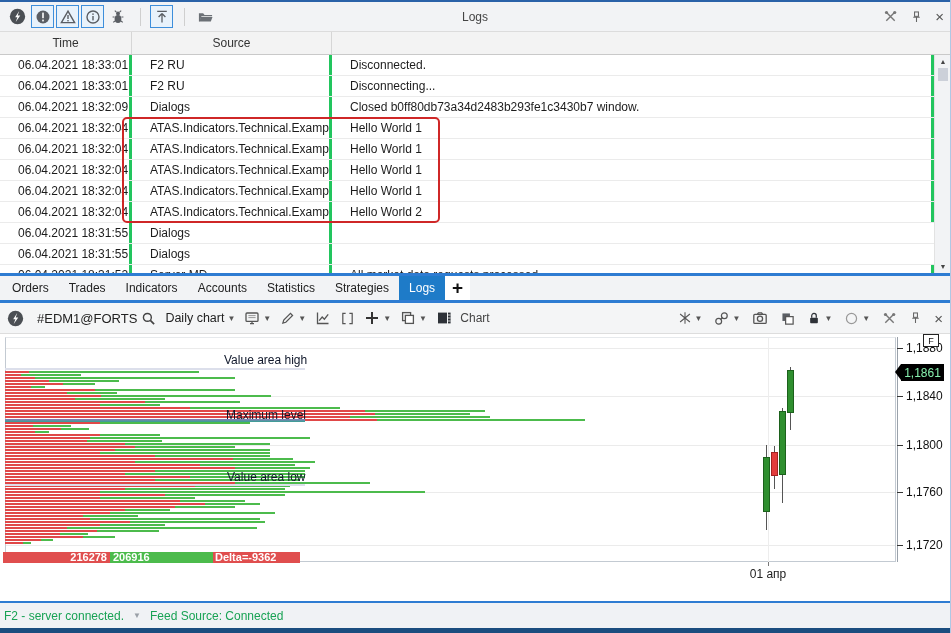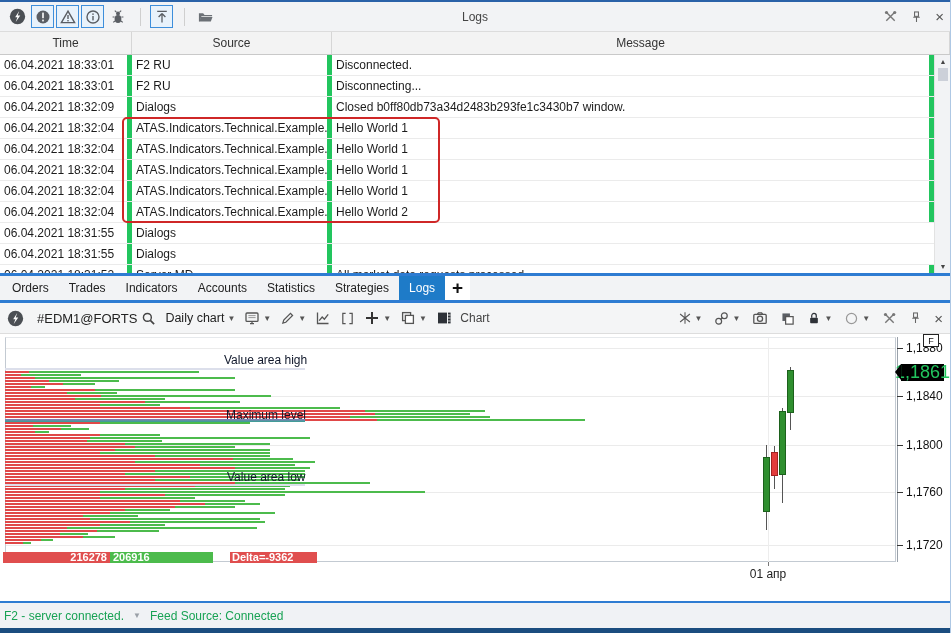--- a/index.html
+++ b/index.html
@@ -24,21 +24,21 @@
   .x-glyph{font-size:15px;color:#555;line-height:1;}
   .caret{font-size:8px;color:#555;margin-left:3px;}
 
   
   .thead{position:absolute;top:32px;left:0;right:0;height:23px;background:#f3f3f3;
     border-bottom:1px solid #c9c9c9;display:flex;font-size:12px;color:#333;}
   .th{display:flex;align-items:center;justify-content:center;border-right:1px solid #d6d6d6;}
   .th.time{width:132px;}.th.source{width:200px;}.th.message{flex:1;}
   .tbody{position:absolute;top:55px;left:0;right:16px;height:218px;overflow:hidden;background:#fff;}
   .tr{display:flex;height:21px;border-bottom:1px solid #ebebeb;font-size:12px;color:#1c1c1c;}
-  .td{display:flex;align-items:center;padding-left:4px;border-right:5px solid #22c55e;
+  .td{display:flex;align-items:center;padding-left:18px;border-right:3px solid #22c55e;
     white-space:nowrap;overflow:hidden;}
   .td.time{width:132px;}.td.source{width:200px;}.td.message{flex:1;}
   .annotation{position:absolute;border:2px solid #cf2727;border-radius:5px;z-index:5;pointer-events:none;}
   .vscroll{position:absolute;top:55px;right:0;width:16px;height:218px;background:#f2f3f5;
     border-left:1px solid #e2e2e2;}
   .vs-arrow{position:absolute;left:0;width:16px;text-align:center;font-size:7px;color:#444;}
   .vs-up{top:3px;}.vs-down{bottom:3px;}
   .vs-thumb{position:absolute;top:13px;left:3px;width:10px;height:13px;background:#ccd0d9;}
 
   
@@ -65,22 +65,22 @@
   .va-line{position:absolute;height:2px;background:#dcdfeb;left:5px;}
   .max-line{position:absolute;height:3px;left:5px;background:linear-gradient(#8a7ab8,#35a393);}
   .chart-label{position:absolute;font-size:12px;color:#0f172a;white-space:nowrap;z-index:3;}
   .wick{position:absolute;width:1px;background:#555;}
   .body{position:absolute;width:7px;}
   .body.up{background:#2f8f2f;border:1px solid #1c611c;}
   .body.down{background:#e23c3c;border:1px solid #a32222;}
   .axis-line{position:absolute;left:897px;top:3px;width:1px;height:225px;background:#9aa2ab;}
   .tickmark{position:absolute;left:897px;width:6px;height:1px;background:#333;}
   .tick-label{position:absolute;left:906px;font-size:12px;color:#111;transform:translateY(-50%);}
-  .price-badge{position:absolute;left:901px;width:43px;height:17px;background:#000;color:#22c55e;
-    font-size:18px;display:flex;align-items:center;justify-content:center;z-index:4;}
+  .price-badge{position:absolute;left:901px;width:43px;height:17px;background:#000;color:#86efac;
+    font-size:12px;display:flex;align-items:center;justify-content:center;z-index:4;}
   .price-badge::before{content:"";position:absolute;left:-6px;top:0;
     border-top:8.5px solid transparent;border-bottom:8.5px solid transparent;border-right:6px solid #000;}
   .f-btn{position:absolute;left:923px;top:0;width:16px;height:13px;border:1px solid #222;background:#fff;
     font-size:9px;color:#111;display:flex;align-items:center;justify-content:center;}
   .vol-seg{position:absolute;top:218px;height:11px;font-size:11px;font-weight:bold;color:#fff;
     line-height:11px;white-space:nowrap;overflow:hidden;}
   .x-tick{position:absolute;top:228px;width:1px;height:4px;background:#777;}
   .x-label{position:absolute;top:233px;width:60px;text-align:center;font-size:12px;color:#222;}
 
   
@@ -159,21 +159,20 @@
             <path d="M4 8.4 h8 M8 8.4 V14" stroke="#666" stroke-width="1.3" fill="none"></path>
           </svg>
       </div>
       <div class="x-glyph">×</div>
     </div>
   </div>
 
   <div class="thead">
     <div class="th time">Time</div>
     <div class="th source">Source</div>
-    <div class="th message">Message</div>
   </div>
   <div class="tbody" id="log-rows">
       <div class="tr">
         <div class="td time">06.04.2021 18:33:01</div>
         <div class="td source">F2 RU</div>
         <div class="td message">Disconnected.</div>
       </div>
       <div class="tr">
         <div class="td time">06.04.2021 18:33:01</div>
         <div class="td source">F2 RU</div>
@@ -523,21 +522,21 @@
         <div class="tick-label" style="top: 111px;">1,1800</div>
         <div class="tickmark" style="top: 158px;"></div>
         <div class="tick-label" style="top: 158px;">1,1760</div>
         <div class="tickmark" style="top: 211px;"></div>
         <div class="tick-label" style="top: 211px;">1,1720</div>
       </div>
     <div class="price-badge" id="price-badge" style="top: 30px;">1,1861</div>
     <div class="f-btn">F</div>
     <div class="vol-seg" id="vol-sell" style="left:3px;width:107px;background:#e04e4e;text-align:right;padding-right:3px;">216278</div>
     <div class="vol-seg" id="vol-buy" style="left:110px;width:103px;background:#4cbb4c;padding-left:3px;">206916</div>
-    <div class="vol-seg" id="vol-delta" style="left:230px;width:87px;background:#e04e4e;padding-left:2px;">Delta=-9362</div>
+    <div class="vol-seg" id="vol-delta" style="left:213px;width:87px;background:#e04e4e;padding-left:2px;">Delta=-9362</div>
     <div class="x-tick" id="x-tick" style="left: 768px;"></div>
     <div class="x-label" id="x-label" style="left: 738px;">01 апр</div>
   </div>
 
   <div class="divider d3"></div>
 
   <div class="status-bar">
     <span>F2 - server connected.</span>
     <span class="status-caret">▼</span>
     <span>Feed Source: Connected</span>

